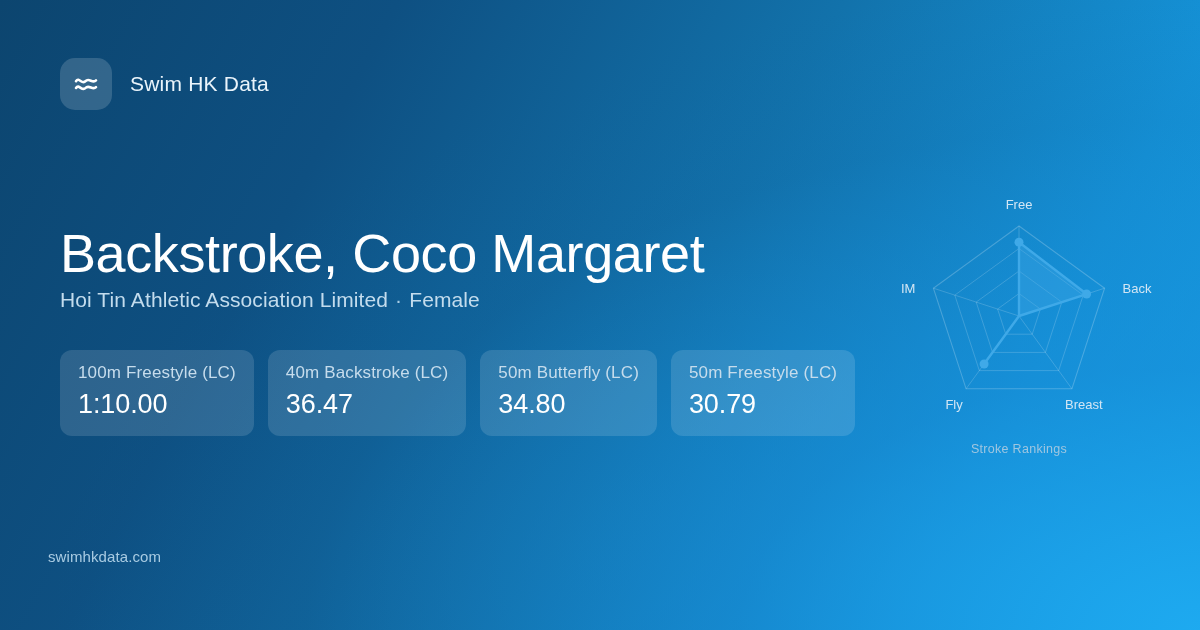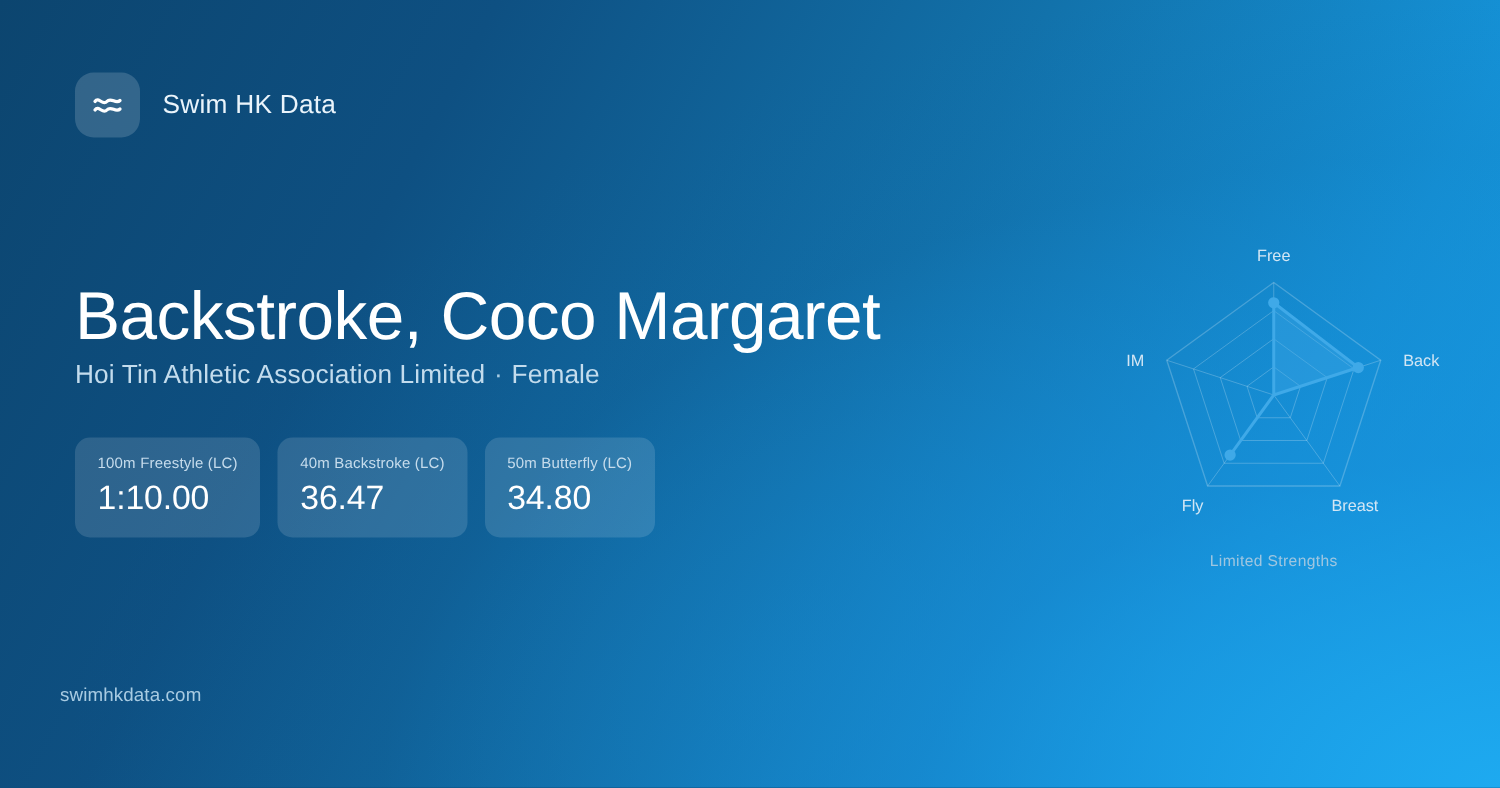--- a/index.html
+++ b/index.html
@@ -42,21 +42,21 @@
   
   .stats{position:absolute;left:60px;top:350px;display:flex;gap:14px;}
   .stat-card{
     background:rgba(255,255,255,0.135);
     border-radius:12px;
     padding:13px 18px 16px 18px;
     min-width:136px;
     box-sizing:border-box;
   }
   .stat-label{
-    font-size:12px;color:#c6dcec;letter-spacing:0.15px;white-space:nowrap;
+    font-size:17px;color:#c6dcec;letter-spacing:0.15px;white-space:nowrap;
   }
   .stat-value{
     margin-top:5px;font-size:27px;color:#ffffff;letter-spacing:-0.1px;line-height:32px;white-space:nowrap;
   }
 
   
   .radar-wrap{position:absolute;left:869px;top:170px;width:300px;height:300px;}
   .radar-wrap svg{display:block;overflow:visible;}
   .radar-axis-label{
     fill:#d3e6f4;font-size:13px;font-family:"Liberation Sans","DejaVu Sans",sans-serif;
@@ -104,20 +104,24 @@
       <div class="stat-value">1:10.00</div>
     </div>
     <div class="stat-card">
       <div class="stat-label">40m Backstroke (LC)</div>
       <div class="stat-value">36.47</div>
     </div>
     <div class="stat-card">
       <div class="stat-label">50m Butterfly (LC)</div>
       <div class="stat-value">34.80</div>
     </div>
+    <div class="stat-card">
+      <div class="stat-label">50m Freestyle (LC)</div>
+      <div class="stat-value">30.79</div>
+    </div>
   </div>
 
   <div class="radar-wrap">
     <svg id="radar-svg" width="300" height="300" viewBox="0 0 300 300">
         <polygon points="150,123.5 171.39877161664094,139.04711762656368 163.22516817658064,164.20288237343632 136.77483182341936,164.20288237343632 128.60122838335906,139.04711762656368" fill="none" stroke="rgba(255,255,255,0.22)" stroke-width="0.8"></polygon>
         <polygon points="150,101 192.7975432332819,132.09423525312738 176.45033635316128,182.40576474687265 123.54966364683871,182.40576474687265 107.20245676671809,132.09423525312738" fill="none" stroke="rgba(255,255,255,0.22)" stroke-width="0.8"></polygon>
         <polygon points="150,78.5 214.19631484992286,125.14135287969106 189.67550452974194,200.60864712030894 110.32449547025807,200.60864712030894 85.80368515007713,125.14135287969106" fill="none" stroke="rgba(255,255,255,0.22)" stroke-width="0.8"></polygon>
         <polygon points="150,56 235.59508646656383,118.18847050625473 202.90067270632258,218.81152949374527 97.09932729367742,218.81152949374527 64.40491353343617,118.18847050625475" fill="none" stroke="rgba(255,255,255,0.22)" stroke-width="1.1"></polygon>
         <line x1="150" y1="146" x2="150" y2="56" stroke="rgba(255,255,255,0.22)" stroke-width="0.8"></line>
         <line x1="150" y1="146" x2="235.59508646656383" y2="118.18847050625473" stroke="rgba(255,255,255,0.22)" stroke-width="0.8"></line>
@@ -127,18 +131,18 @@
         <polygon points="150,72.2 217.6201183085854,124.02889169994124 150,146 115.0855560138271,194.0556094658719 150,146" fill="rgba(63,169,232,0.38)" stroke="#3fa9e8" stroke-width="2.4" stroke-linejoin="round"></polygon>
         <circle cx="150" cy="72.2" r="4.5" fill="#3fa9e8"></circle>
         <circle cx="217.6201183085854" cy="124.02889169994124" r="4.5" fill="#3fa9e8"></circle>
         <circle cx="115.0855560138271" cy="194.0556094658719" r="4.5" fill="#3fa9e8"></circle>
         <text x="150" y="39" text-anchor="middle" class="radar-axis-label">Free</text>
         <text x="253.59508646656383" y="123.18847050625473" text-anchor="start" class="radar-axis-label">Back</text>
         <text x="214.90067270632258" y="238.81152949374527" text-anchor="middle" class="radar-axis-label">Breast</text>
         <text x="85.09932729367742" y="238.81152949374527" text-anchor="middle" class="radar-axis-label">Fly</text>
         <text x="46.40491353343617" y="123.18847050625475" text-anchor="end" class="radar-axis-label">IM</text>
       </svg>
-    <div class="radar-caption">Limited Strengths</div>
+    <div class="radar-caption">Stroke Rankings</div>
   </div>
 
   <div class="footer-left">swimhkdata.com</div>
 
 </div>
 
 </body></html>

